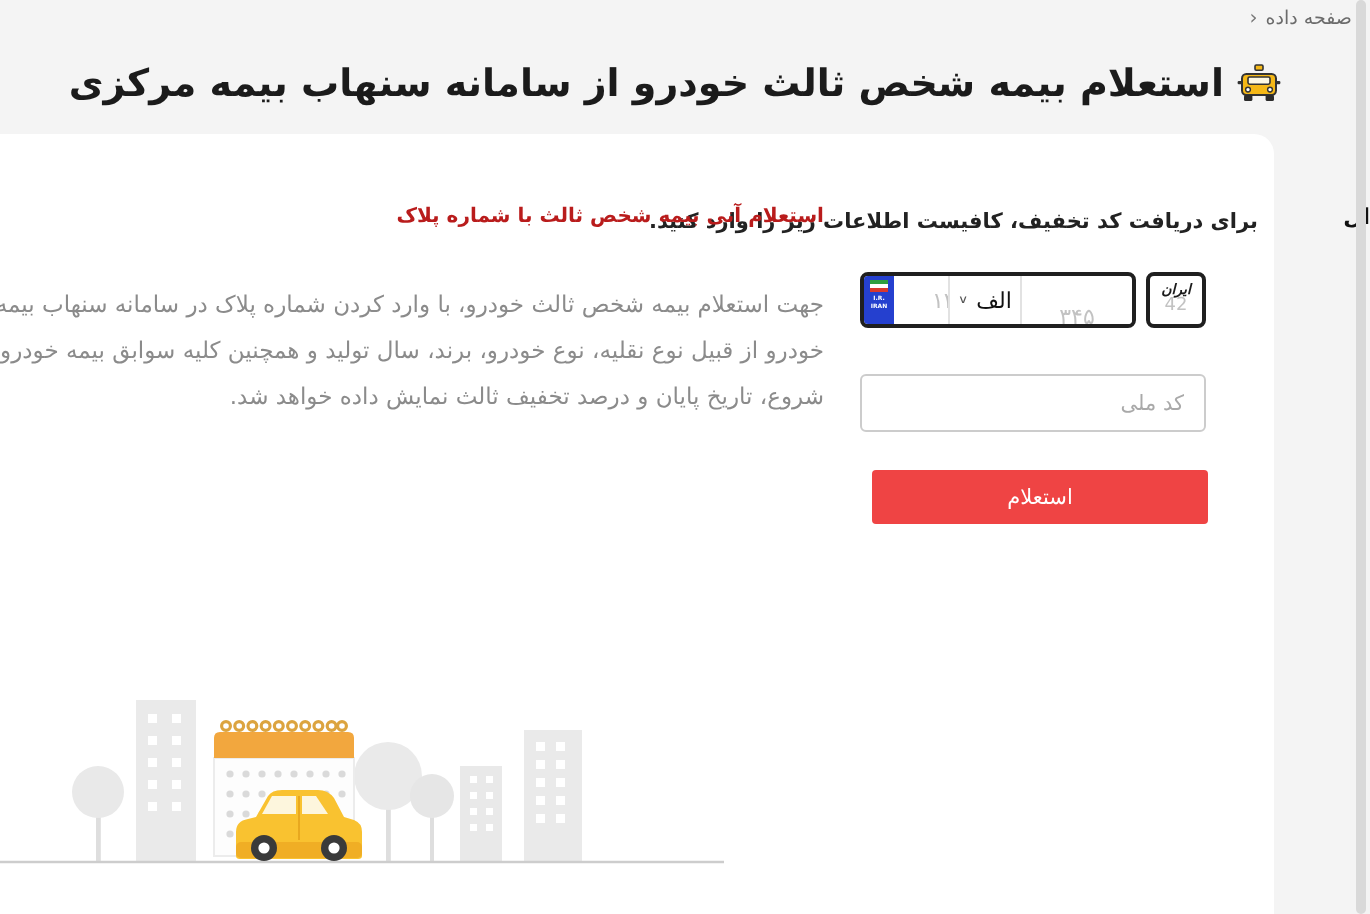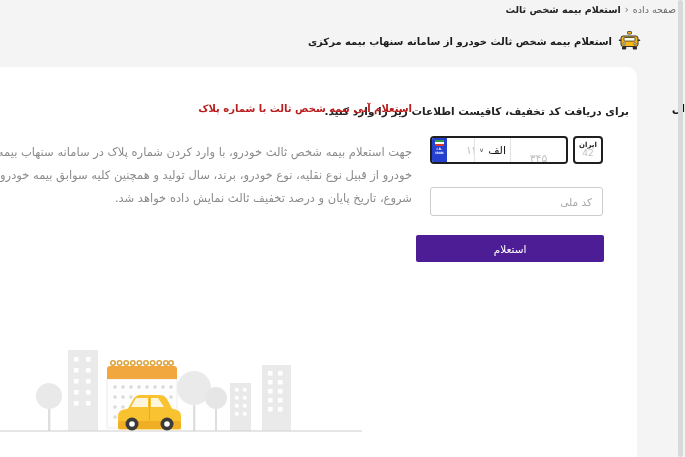--- a/index.html
+++ b/index.html
@@ -10,21 +10,21 @@
   
   .scrollbar { position:absolute; top:0; right:2px; width:5px; height:457px; background:#d9d9d9; border-radius:3px; }
 
   
   .breadcrumb { position:absolute; top:4px; right:9px; font-size:9.5px; color:#6b6b6b; display:flex; align-items:center; gap:4px; }
   .breadcrumb .crumb-current { font-weight:bold; color:#222; }
   .breadcrumb .sep { font-size:10px; color:#777; }
 
   
   .title-row { position:absolute; top:31px; right:44px; display:flex; align-items:center; gap:6px; }
-  .title-row h1 { font-size:10px; font-weight:bold; color:#1b1b1b; white-space:nowrap; }
+  .title-row h1 { font-size:19px; font-weight:bold; color:#1b1b1b; white-space:nowrap; }
   .taxi-icon { width:23px; height:20px; flex:0 0 auto; }
 
   
   .edge-fragment { position:absolute; top:102px; right:0; width:13px; height:16px; overflow:hidden; font-size:11px; font-weight:bold; color:#111; }
 
   
   .card { position:absolute; top:67px; left:0; width:637px; height:390px; background:#fff; border-radius:0 10px 0 0; }
 
   
   .form-hint { position:absolute; top:38px; right:8px; font-size:10.5px; font-weight:bold; color:#222; white-space:nowrap; }
@@ -36,43 +36,42 @@
   .plate-flag div { height:2px; }
   .plate-country { color:#fff; font-size:3px; line-height:4px; text-align:center; font-weight:bold; }
   .plate-cell { border-left:1px solid #e2e2e2; display:flex; align-items:center; justify-content:center; }
   .plate-input { border:none; outline:none; text-align:center; font-size:11px; color:#444; height:100%; font-family:inherit; }
   .plate-input::placeholder { color:#c2c2c2; }
   .plate-input.two { width:27px;padding-left:19px; }
   .plate-input.three { width:55px;margin-top:16px; }
   .plate-letter { width:36px; gap:4px; cursor:pointer; font-size:11px; color:#111; }
   .chev { font-size:7px; color:#555; transform:scaleY(.8); }
   .plate-iran { border:2px solid #1f1f1f; border-radius:4px; width:30px; height:28px; background:#fff; display:flex; flex-direction:column; align-items:center; justify-content:center; line-height:1.05; }
-  .plate-iran .iran-word { font-size:7px; font-weight:bold; color:#1b1b1b; }
+  .plate-iran .iran-word { font-size:7px; font-weight:bold; color:#1b1b1b;font-style:italic; }
   .plate-iran .iran-num { font-size:9px; color:#c2c2c2; }
 
   .nid-input { position:absolute; top:120px; right:34px; width:173px; height:29px; border:1px solid #ccc; border-radius:3px; font-size:10.5px; color:#444; padding:0 10px; text-align:right; font-family:inherit; outline:none; background:#fff; }
   .nid-input::placeholder { color:#a9a9a9; }
 
-  .submit-btn { position:absolute; top:168px; right:33px; width:188px; height:27px; background:#4c1d95; color:#fff; border:none; border-radius:2px; font-size:10.5px; font-family:inherit; cursor:pointer; }
+  .submit-btn { position:absolute; top:168px; right:33px; width:168px; height:27px; background:#ef4444; color:#fff; border:none; border-radius:2px; font-size:10.5px; font-family:inherit; cursor:pointer; }
 
   
   .article-heading { position:absolute; top:36px; right:225px; font-size:10px; font-weight:bold; color:#b91c1c; white-space:nowrap; }
   .article-body { position:absolute; top:74px; right:225px; width:492px; font-size:11.5px; line-height:23px; color:#8b8b8b; text-align:right; }
 
   .scene { position:absolute; top:269px; left:0; width:372px; height:100px; }
 </style>
 </head>
 <body>
 
 <div class="page">
 
   <nav class="breadcrumb">
     <span class="crumb-home">صفحه داده</span>
     <span class="sep">‹</span>
-    <span class="crumb-current">استعلام بیمه شخص ثالث</span>
   </nav>
 
   <div class="title-row">
     <svg class="taxi-icon" viewBox="0 0 23 20">
       <rect x="9.5" y="0.5" width="4" height="2.6" rx="0.6" fill="#f5b817" stroke="#333" stroke-width="0.8"></rect>
       <rect x="3" y="5" width="17" height="10.5" rx="2.2" fill="#f5b817" stroke="#333" stroke-width="1"></rect>
       <rect x="6" y="6.5" width="11" height="3.6" rx="0.8" fill="#fdf8e3" stroke="#333" stroke-width="0.8"></rect>
       <rect x="0.8" y="8.5" width="2.4" height="1.6" rx="0.6" fill="#333"></rect>
       <rect x="19.8" y="8.5" width="2.4" height="1.6" rx="0.6" fill="#333"></rect>
       <circle cx="6" cy="12.8" r="1.2" fill="#fff" stroke="#333" stroke-width="0.7"></circle>

